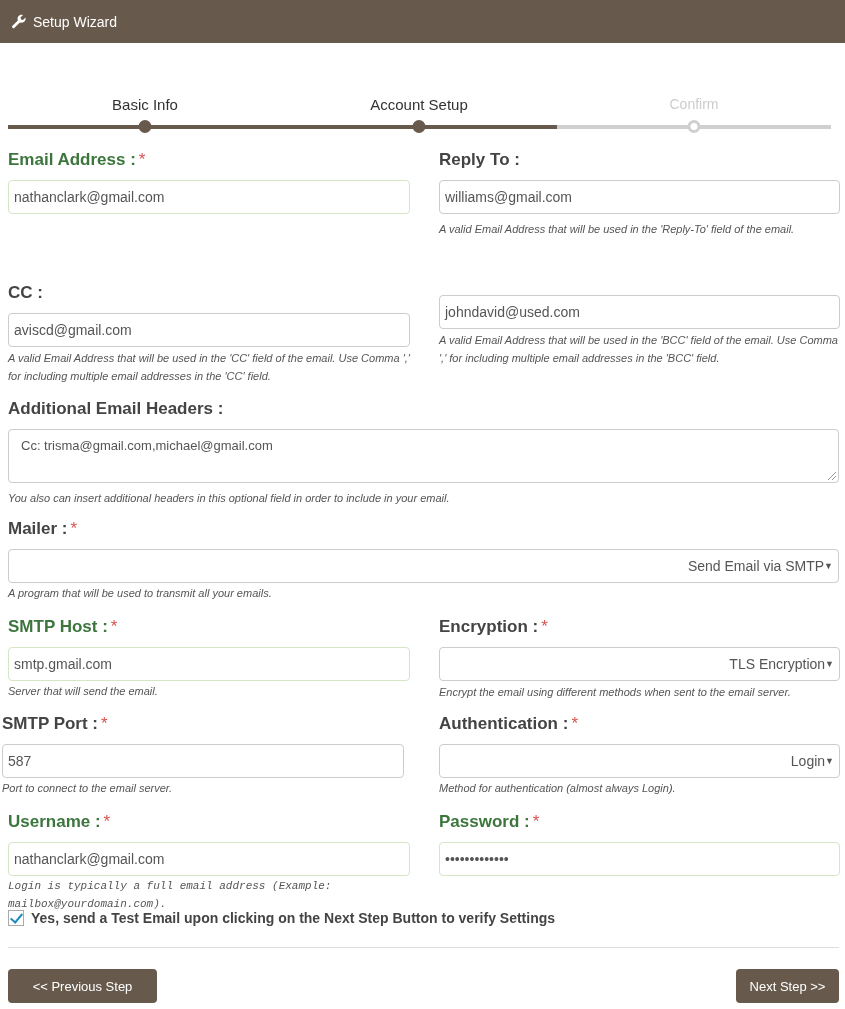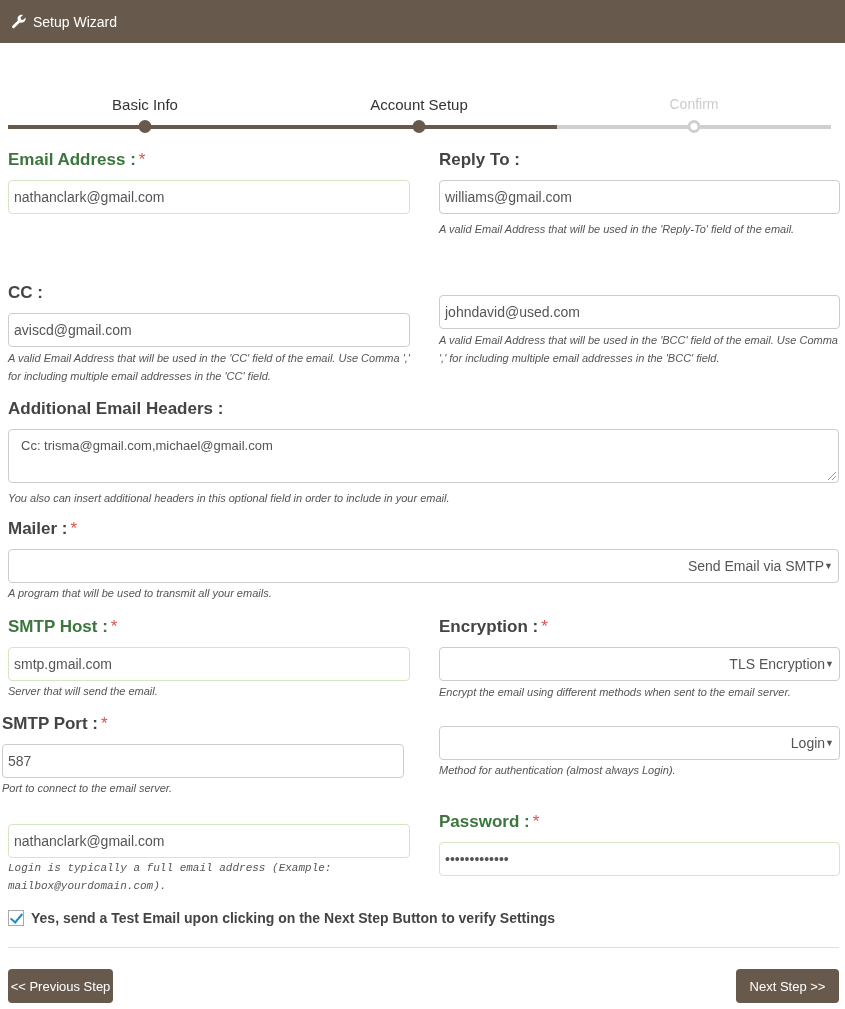--- a/index.html
+++ b/index.html
@@ -51,21 +51,21 @@
   .resize { position: absolute; right: 2px; bottom: 2px; width: 8px; height: 8px;
     background: linear-gradient(135deg, transparent 45%, #999 45%, #999 55%, transparent 55%, transparent 70%, #999 70%, #999 80%, transparent 80%); }
 
   .checkrow { position: absolute; left: 8px; top: 910px; display: flex; align-items: center; font-size: 14px; font-weight: bold; color: #444; }
   .checkbox { width: 16px; height: 16px; border: 1px solid #aaa; background: #fff; margin-right: 7px; position: relative; }
   .checkbox::after { content: ""; position: absolute; left: 4px; top: 0px; width: 5px; height: 10px; border: solid #1e8cbe; border-width: 0 2px 2px 0; transform: rotate(40deg); }
   .divider { position: absolute; left: 8px; right: 6px; top: 947px; height: 1px; background: #ddd; }
 
   .btn { position: absolute; top: 969px; height: 34px; background: #675a4c; color: #fff; border-radius: 4px;
     font-size: 13px; display: flex; align-items: center; justify-content: center; }
-  .btn.prev { left: 8px; width: 105px; }
+  .btn.prev { left: 8px; width: 149px; }
   .btn.next { left: 736px; width: 103px; }
 </style>
 </head>
 <body>
 
 <div class="topbar">
   <svg class="wrench" viewBox="0 0 16 16">
     <path d="M14.5 3.5l-2.5 2.5-2-0.5-0.5-2 2.5-2.5c-1.8-0.6-3.8 0-4.8 1.6-0.8 1.2-0.8 2.6-0.3 3.8L1.5 11.8a1.4 1.4 0 0 0 2 2l5.4-5.4c1.2 0.5 2.6 0.5 3.8-0.3 1.6-1 2.3-3 1.8-4.6z" fill="#fff"></path>
   </svg>
   <span class="title">Setup Wizard</span>
@@ -137,28 +137,30 @@
   <div class="help" style="margin-top:2px;">Encrypt the email using different methods when sent to the email server.</div>
 </div>
 
 <div class="field" style="left:2px; top:714px; width:402px;">
   <div class="label"><span>SMTP Port :</span><span class="req">*</span></div>
   <div class="input">587</div>
   <div class="help" style="margin-top:1px;">Port to connect to the email server.</div>
 </div>
 
 <div class="field" style="left:439px; top:714px; width:401px;">
+  <div class="label"><span>Authentication :</span><span class="req">*</span></div>
   <div class="input select">
     <span>Login</span>
     <span class="caret">▼</span>
   </div>
   <div class="help" style="margin-top:1px;">Method for authentication (almost always Login).</div>
 </div>
 
 <div class="field" style="left:8px; top:812px; width:402px;">
+  <div class="label ok"><span>Username :</span><span class="req">*</span></div>
   <div class="input ok">nathanclark@gmail.com</div>
   <div class="help" style="margin-top:1px;font-family:Liberation Mono, monospace;">Login is typically a full email address (Example: mailbox@yourdomain.com).</div>
 </div>
 
 <div class="field" style="left:439px; top:812px; width:401px;">
   <div class="label ok"><span>Password :</span><span class="req">*</span></div>
   <div class="input ok">•••••••••••••</div>
 </div>
 
 <div class="checkrow">

